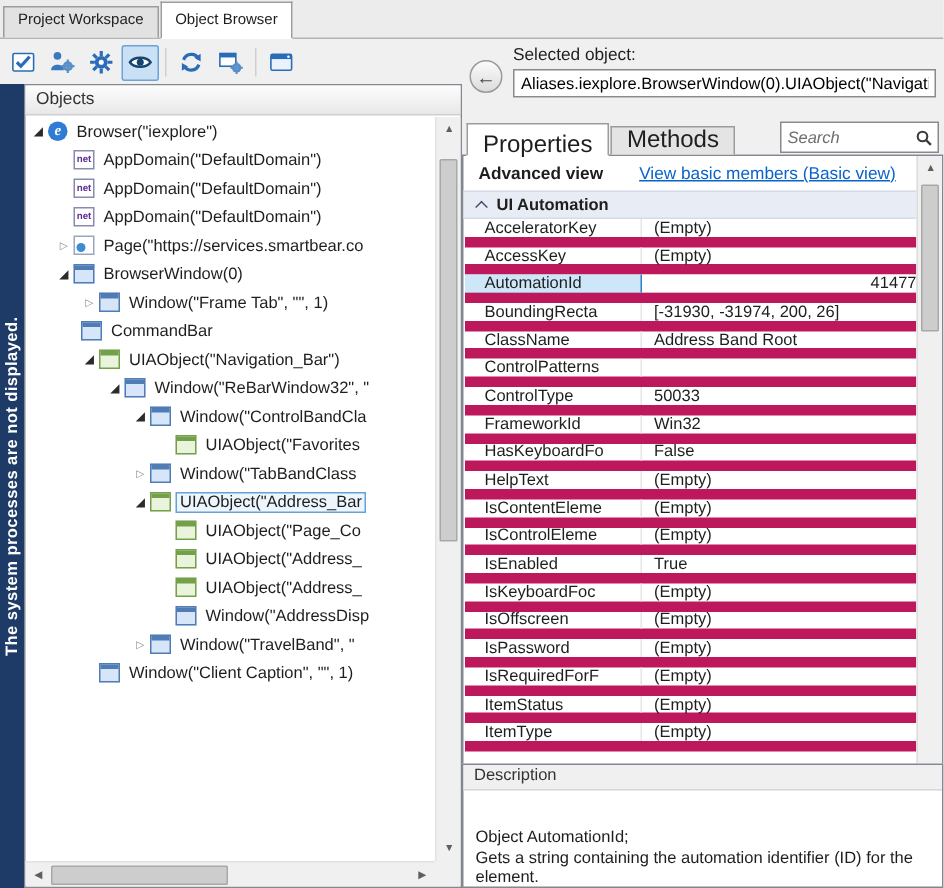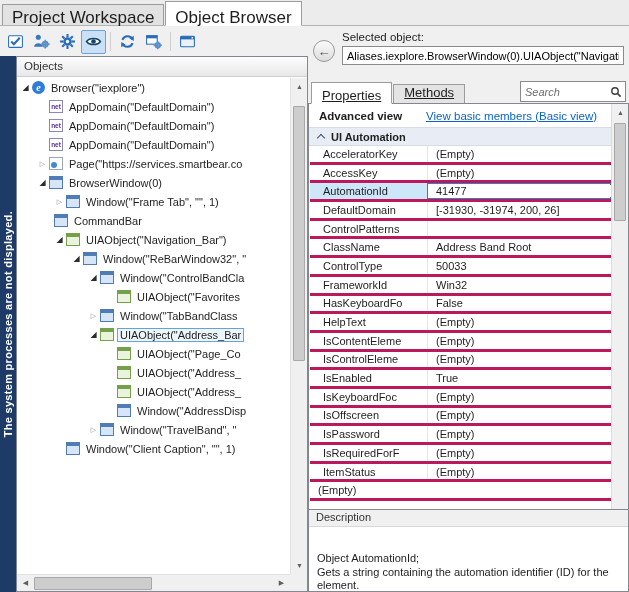--- a/index.html
+++ b/index.html
@@ -3,21 +3,21 @@
 <meta charset="utf-8">
 <style>
   * { margin:0; padding:0; box-sizing:border-box; }
   html,body { width:629px; height:592px; }
   body { font-family:"Liberation Sans",sans-serif; font-size:12px; background:#f0f0f0;
          color:#1e1e1e; position:relative; overflow:hidden; }
 
   
   .tabbar { position:absolute; top:0; left:0; right:0; height:26px; background:#ececec;
             border-bottom:1px solid #b3b3b3; display:flex; align-items:flex-end; padding-left:2px; z-index:5; }
-  .tab { height:21px; padding:3px 9px 2px; font-size:17px; background:#e2e2e2;
+  .tab { height:21px; padding:3px 9px 2px; font-size:10px; background:#e2e2e2;
          border:1px solid #9c9c9c; border-bottom:none; margin-right:1px; white-space:nowrap; }
   .tab.active { background:#fff; height:25px; padding-top:6px; margin-bottom:-1px; border-bottom:1px solid #fff; }
 
   
   .toolbar { position:absolute; top:28px; left:3px; height:27px; display:flex; align-items:center; gap:1px; }
   .tbtn { width:25px; height:24px; display:flex; align-items:center; justify-content:center;
           border:1px solid transparent; border-radius:2px; background:transparent; }
   .tbtn.pressed { background:#c9e0f5; border-color:#6da3d8; }
   .tsep { width:1px; height:19px; background:#cfcfcf; margin:0 3px; }
 
@@ -68,46 +68,46 @@
 
   
   .rpanel { position:absolute; left:308px; top:26px; right:0; bottom:0; background:#f0f0f0; }
   .backbtn { position:absolute; left:5px; top:14px; width:22px; height:22px; border:1px solid #9a9a9a;
              border-radius:50%; background:linear-gradient(#fbfbfb,#dcdcdc); display:flex;
              align-items:center; justify-content:center; font-size:13px; color:#4a4a4a; }
   .sel-label { position:absolute; left:34px; top:5px; font-size:11.5px; }
   .sel-input { position:absolute; left:34px; top:20px; width:282px; height:19px; border:1px solid #8a8a8a;
                background:#fff; font:11px "Liberation Sans",sans-serif; padding:1px 4px; }
   .rtabs { position:absolute; left:3px; top:55px; display:flex; align-items:flex-end; height:22px; z-index:3; }
-  .rtab { height:19px; padding:0 10px 2px; font-size:13px; background:#e4e4e4; border:1px solid #9c9c9c;
-          border-bottom:none; margin-right:1px;text-decoration:underline; }
+  .rtab { height:19px; padding:0 10px 2px; font-size:16px; background:#e4e4e4; border:1px solid #9c9c9c;
+          border-bottom:none; margin-right:1px; }
   .rtab.active { background:#fff; height:22px; padding-top:5px; margin-bottom:-1px; border-bottom:1px solid #fff; }
   .searchbox { position:absolute; right:3px; top:55px; width:106px; height:21px; border:1px solid #8a8a8a;
                background:#fff; display:flex; align-items:center;margin-left:28px; }
   .searchbox input { border:none; outline:none; flex:1; min-width:0; font:11px "Liberation Sans",sans-serif;
                      padding:2px 4px; background:transparent; }
   .searchbox input::placeholder { font-style:italic; color:#6e6e6e; }
   .searchbox svg { flex:none; margin-right:3px; }
 
   .contentbox { position:absolute; left:0; top:77px; right:0; height:501px; background:#fff; border:1px solid #828790; }
   .viewbar { height:23px; display:flex; align-items:center; padding-left:10px; gap:24px; margin-right:17px; }
   .viewbar .adv { font-weight:bold; font-size:11.5px; }
   .viewlink { color:#0a63c9; text-decoration:underline; font-size:11.5px; cursor:pointer; white-space:nowrap; }
   .secheader { height:19px; background:#e7ecf5; border-top:1px solid #d6dcea; border-bottom:1px solid #d6dcea;
                display:flex; align-items:center; padding-left:6px; margin-right:17px; font-weight:bold; font-size:11px; }
   .chev { width:6px; height:6px; border-right:1.6px solid #44506b; border-bottom:1.6px solid #44506b;
           transform:rotate(-135deg); margin:3px 7px 0 3px; flex:none; }
   .grid { position:absolute; top:42px; left:1px; right:17px; bottom:1px; overflow:hidden; background:#fff; }
-  .prow { height:18.7px; display:flex; align-items:center; border-bottom:3px solid #be185d; }
+  .prow { height:18.7px; display:flex; align-items:center; border-bottom:7px solid #be185d; }
   .pname { width:118px; flex:none; padding-left:13px; font-size:11px; white-space:nowrap; overflow:hidden;
            border-right:1px solid #e6e6e6; align-self:stretch; display:flex; align-items:center; }
   .pval { flex:1; padding-left:8px; font-size:11px; white-space:nowrap; overflow:hidden; }
   .prow.sel { box-shadow:inset 0 0 0 1px #2f80c3; }
   .prow.sel .pname { background:#cde6f8; border-right:1px solid #2f80c3; }
-  .prow.sel .pval { background:#fff; }
+  .prow.sel .pval { background:#fff;text-align:right; }
   .vsb2 { position:absolute; top:0; right:0; bottom:0; width:17px; background:#f0f0f0; border-left:1px solid #dcdcdc; }
 
   .descbox { position:absolute; left:0; right:0; top:483px; bottom:0; background:#fff; border:1px solid #828790; }
   .desc-h { height:17px; background:#f0f0f0; border-bottom:1px solid #d8d8d8; padding:1px 7px 2px; font-size:11px; color:#333; }
   .desc-b { padding:3px 8px; font-size:11px; line-height:13.5px;margin-top:22px; }
 </style>
 </head>
 <body>
 
 <div class="tabbar">
@@ -339,32 +339,32 @@
         </div>
         <div class="prow">
           <div class="pname">AccessKey</div>
           <div class="pval">(Empty)</div>
         </div>
         <div class="prow sel">
           <div class="pname">AutomationId</div>
           <div class="pval">41477</div>
         </div>
         <div class="prow">
-          <div class="pname">DefaultDomain</div>
+          <div class="pname">BoundingRecta</div>
           <div class="pval">[-31930, -31974, 200, 26]</div>
+        </div>
+        <div class="prow">
+          <div class="pname">ClassName</div>
+          <div class="pval">Address Band Root</div>
         </div>
         <div class="prow">
           <div class="pname">ControlPatterns</div>
           <div class="pval"></div>
         </div>
         <div class="prow">
-          <div class="pname">ClassName</div>
-          <div class="pval">Address Band Root</div>
-        </div>
-        <div class="prow">
           <div class="pname">ControlType</div>
           <div class="pval">50033</div>
         </div>
         <div class="prow">
           <div class="pname">FrameworkId</div>
           <div class="pval">Win32</div>
         </div>
         <div class="prow">
           <div class="pname">HasKeyboardFo</div>
           <div class="pval">False</div>
@@ -399,20 +399,21 @@
         </div>
         <div class="prow">
           <div class="pname">IsRequiredForF</div>
           <div class="pval">(Empty)</div>
         </div>
         <div class="prow">
           <div class="pname">ItemStatus</div>
           <div class="pval">(Empty)</div>
         </div>
         <div class="prow">
+          <div class="pname">ItemType</div>
           <div class="pval">(Empty)</div>
         </div>
       </div>
     <div class="vsb2">
       <div class="sb-arrow">▲</div>
       <div class="vthumb" style="top:19px;height:98px;"></div>
       <div class="sb-arrow down" style="position:absolute;bottom:0;">▼</div>
     </div>
   </div>
 

